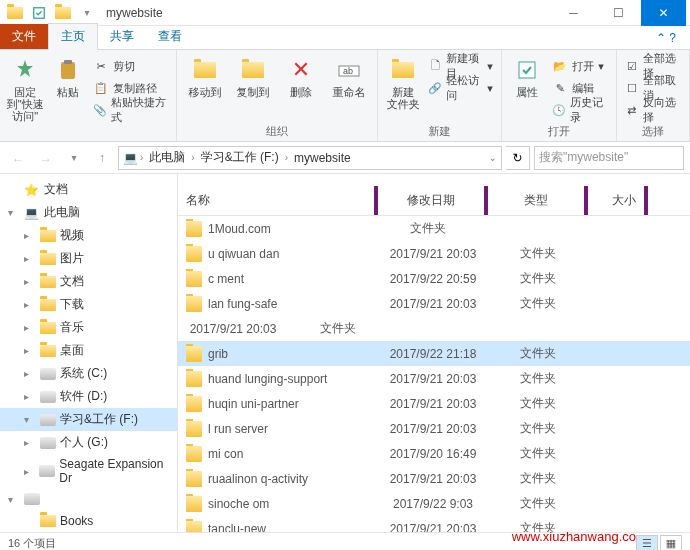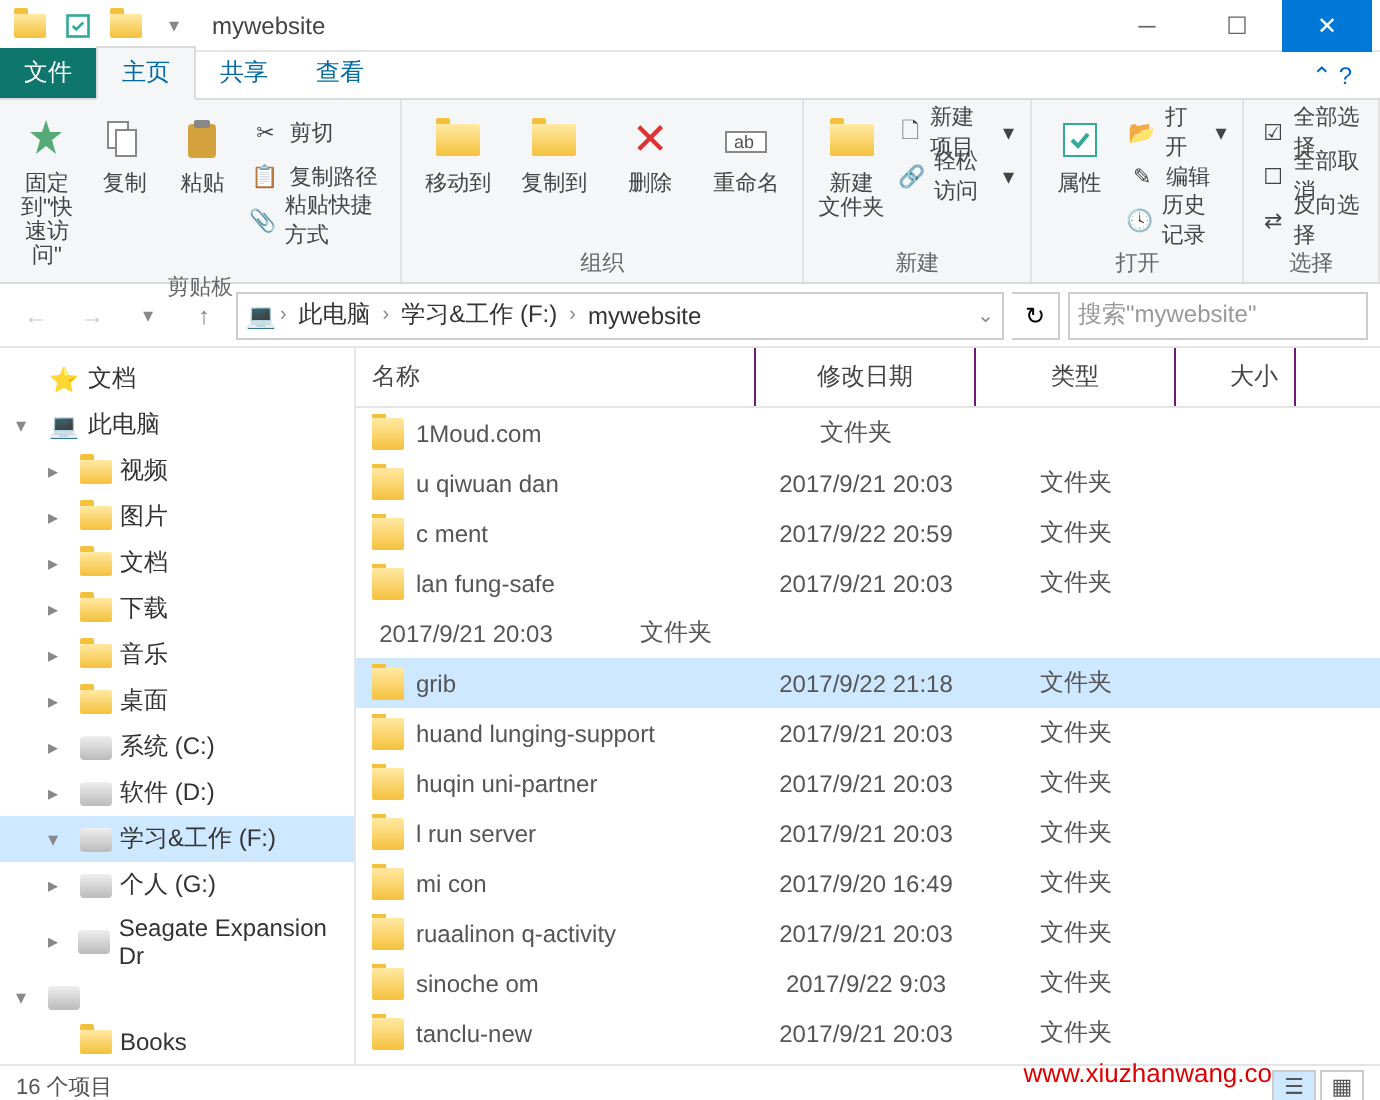--- a/index.html
+++ b/index.html
@@ -8,21 +8,21 @@
 .titlebar { height: 26px; background: #fff; border-bottom: 1px solid #e5e5e5; display: flex; align-items: center; padding: 0 4px; }
 .titlebar .qat { display: flex; gap: 2px; align-items: center; }
 .titlebar .qat-btn { width: 22px; height: 22px; display: flex; align-items: center; justify-content: center; }
 .titlebar .title { margin-left: 8px; color: #444; }
 .titlebar .win-controls { margin-left: auto; display: flex; }
 .titlebar .win-btn { width: 45px; height: 26px; display: flex; align-items: center; justify-content: center; color: #666; }
 .titlebar .win-btn.close { background: #0078d7; color: #fff; }
 
 .tabs { height: 24px; background: #fff; display: flex; align-items: flex-end; border-bottom: 1px solid #dadada; }
 .tab { padding: 4px 12px; font-size: 12px; color: #0369a1; }
-.tab.file { background: #0f766e; color: #fff; }
+.tab.file { background: #c2410c; color: #fff; }
 .tab.active { border: 1px solid #dadada; border-bottom: 1px solid #f5f6f7; background: #f5f6f7; margin-bottom: -1px; }
 .tabs .help { margin-left: auto; margin-right: 8px; color: #0066cc; padding: 4px 6px; }
 
 .ribbon { height: 92px; background: #f5f6f7; display: flex; border-bottom: 1px solid #dadada; }
 .ribbon-group { border-right: 1px solid #e2e2e2; padding: 4px 6px 2px; display: flex; flex-direction: column; }
 .ribbon-group .group-content { display: flex; gap: 4px; flex: 1; }
 .ribbon-group .group-label { text-align: center; font-size: 11px; color: #666; padding-top: 2px; }
 .rb-big { width: 44px; display: flex; flex-direction: column; align-items: center; gap: 2px; padding-top: 2px; }
 .rb-big .icon { width: 28px; height: 28px; display: flex; align-items: center; justify-content: center; }
 .rb-big .label { font-size: 11px; color: #444; text-align: center; line-height: 12px; }
@@ -42,21 +42,21 @@
 .main { display: flex; height: 358px; }
 .navpane { width: 178px; border-right: 1px solid #e5e5e5; overflow-y: auto; padding: 4px 0; }
 .tree-item { display: flex; align-items: center; gap: 4px; padding: 3px 4px 3px 8px; color: #333; }
 .tree-item.indent1 { padding-left: 24px; }
 .tree-item.selected { background: #cde8ff; }
 .tree-item .expand { width: 12px; color: #888; font-size: 10px; }
 .tree-item .ticon { width: 16px; height: 16px; display: flex; align-items: center; justify-content: center; }
 
 .filelist { flex: 1; overflow-y: auto; }
 .fl-header { display: flex; border-bottom: 1px solid #e5e5e5; background: #fff; position: sticky; top: 0; }
-.fl-header .col { padding: 6px 8px; color: #444; border-right: 1px solid #701a75; font-size: 12px; }
+.fl-header .col { padding: 6px 8px; color: #444; border-right: 4px solid #701a75; font-size: 12px; margin-top: 12px; }
 .col-name { width: 200px; }
 .col-date { width: 110px; text-align: center; }
 .col-type { width: 100px; text-align: center; }
 .col-size { width: 60px; text-align: right; font-family: Liberation Serif, serif; }
 .fl-row { display: flex; padding: 2px 0; align-items: center; }
 .fl-row.selected { background: #cde8ff; }
 .fl-row .cell { padding: 2px 8px; color: #555; font-size: 12px; white-space: nowrap; overflow: hidden; }
 .fl-row .cell.col-name { display: flex; align-items: center; gap: 6px; }
 .fl-row .ficon { width: 16px; height: 16px; flex-shrink: 0; }
 
@@ -113,29 +113,20 @@
         <div class="icon">
             <svg width="24" height="24" viewBox="0 0 24 24">
               <path d="M12 2l2 6h6l-5 4 2 7-5-4-5 4 2-7-5-4h6z" fill="#5a7"></path>
             </svg>
           </div>
         <div class="label">固定到"快速访问"</div>
       </div>
       <div class="rb-big">
         <div class="icon">
             <svg width="24" height="24" viewBox="0 0 24 24">
-              <rect x="4" y="3" width="10" height="13" fill="#fff" stroke="#888"></rect>
-              <rect x="8" y="7" width="10" height="13" fill="#fff" stroke="#888"></rect>
-            </svg>
-          </div>
-        <div class="label">复制</div>
-      </div>
-      <div class="rb-big">
-        <div class="icon">
-            <svg width="24" height="24" viewBox="0 0 24 24">
               <rect x="5" y="4" width="14" height="17" rx="2" fill="#d4a23d"></rect>
               <rect x="8" y="2" width="8" height="4" rx="1" fill="#888"></rect>
             </svg>
           </div>
         <div class="label">粘贴</div>
       </div>
       <div class="rb-small-col">
         <div class="rb-small">
             <span class="icon">✂</span>
             <span>剪切</span>
@@ -143,21 +134,20 @@
         <div class="rb-small">
             <span class="icon">📋</span>
             <span>复制路径</span>
           </div>
         <div class="rb-small">
             <span class="icon">📎</span>
             <span>粘贴快捷方式</span>
           </div>
       </div>
     </div>
-    <div class="group-label">剪贴板</div>
   </div>
 
   <div class="ribbon-group">
     <div class="group-content">
       <div class="rb-big">
           <div class="icon">
             <div class="folder-icon" style="width:22px;height:16px"></div>
           </div>
           <div class="label">移动到</div>
         </div>

